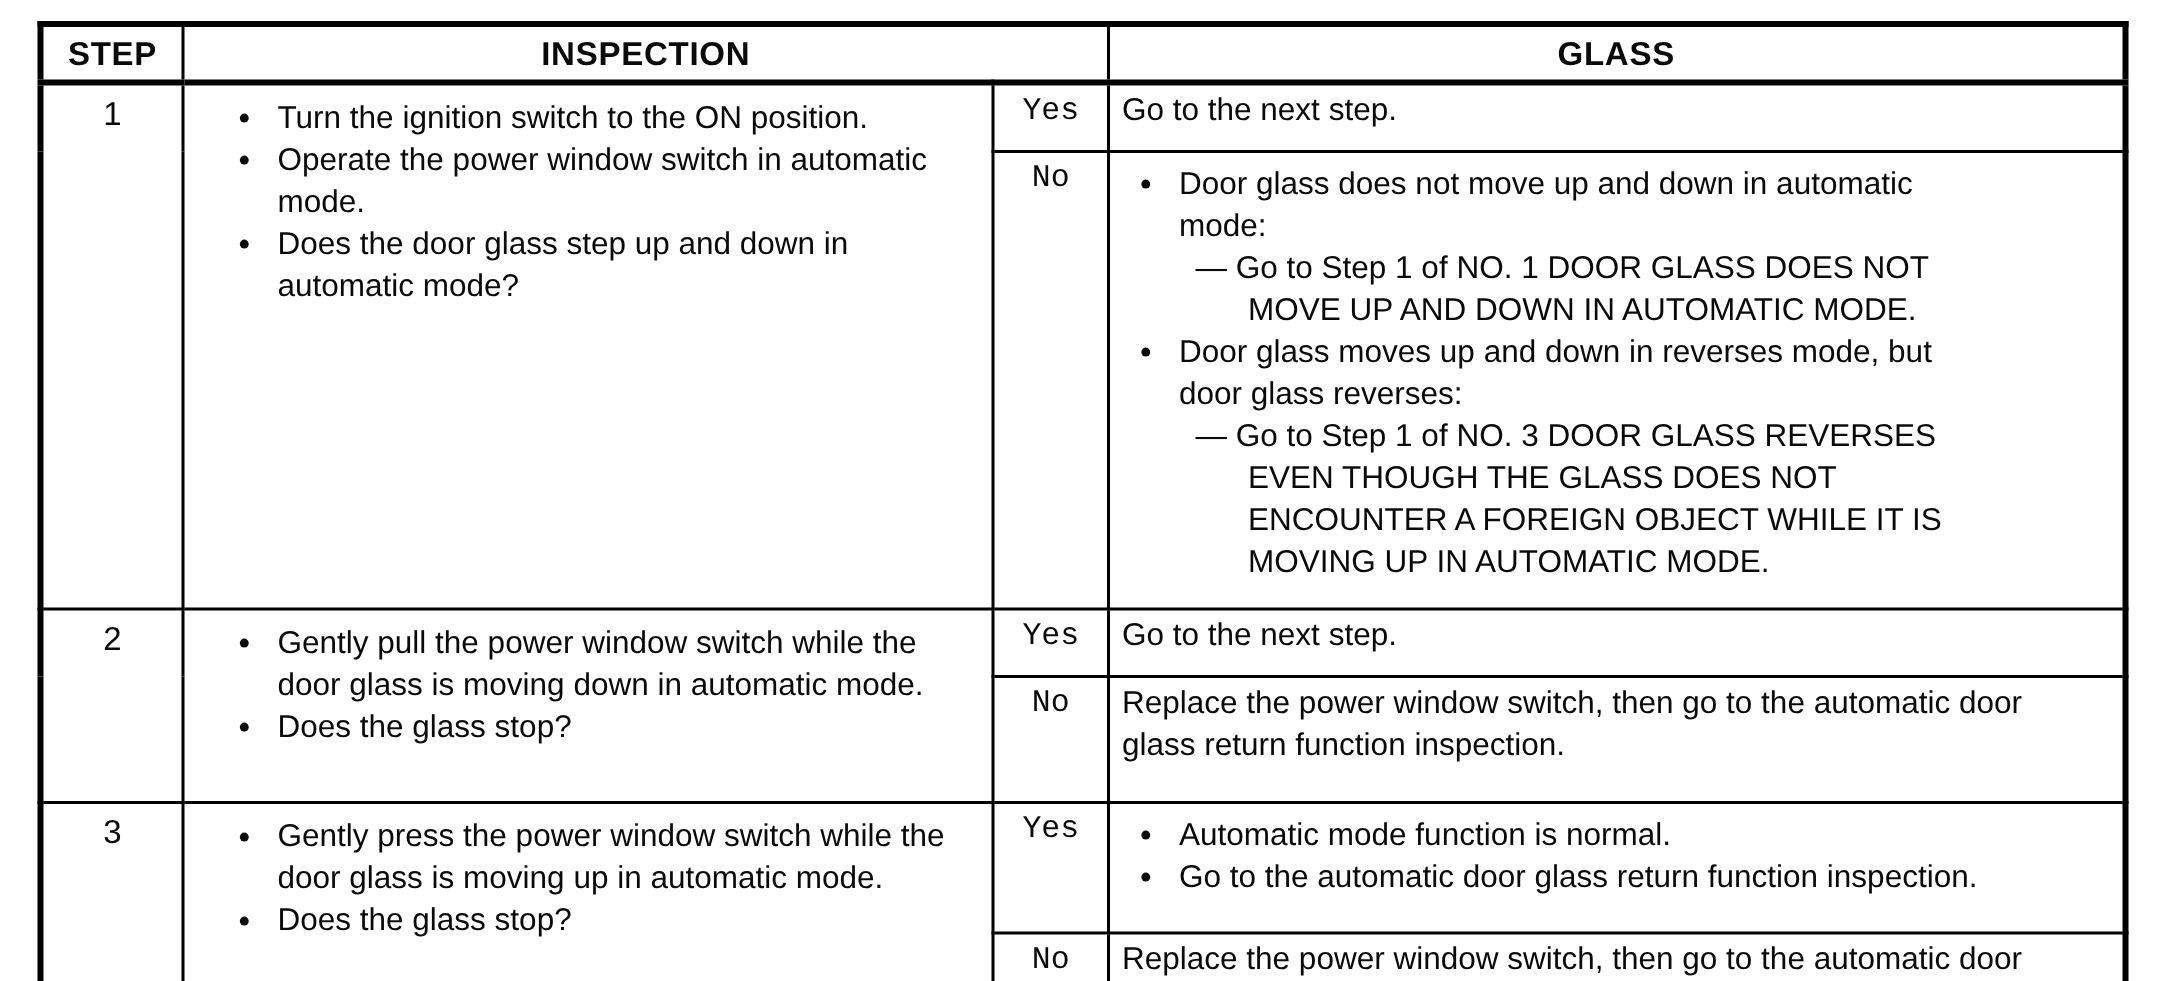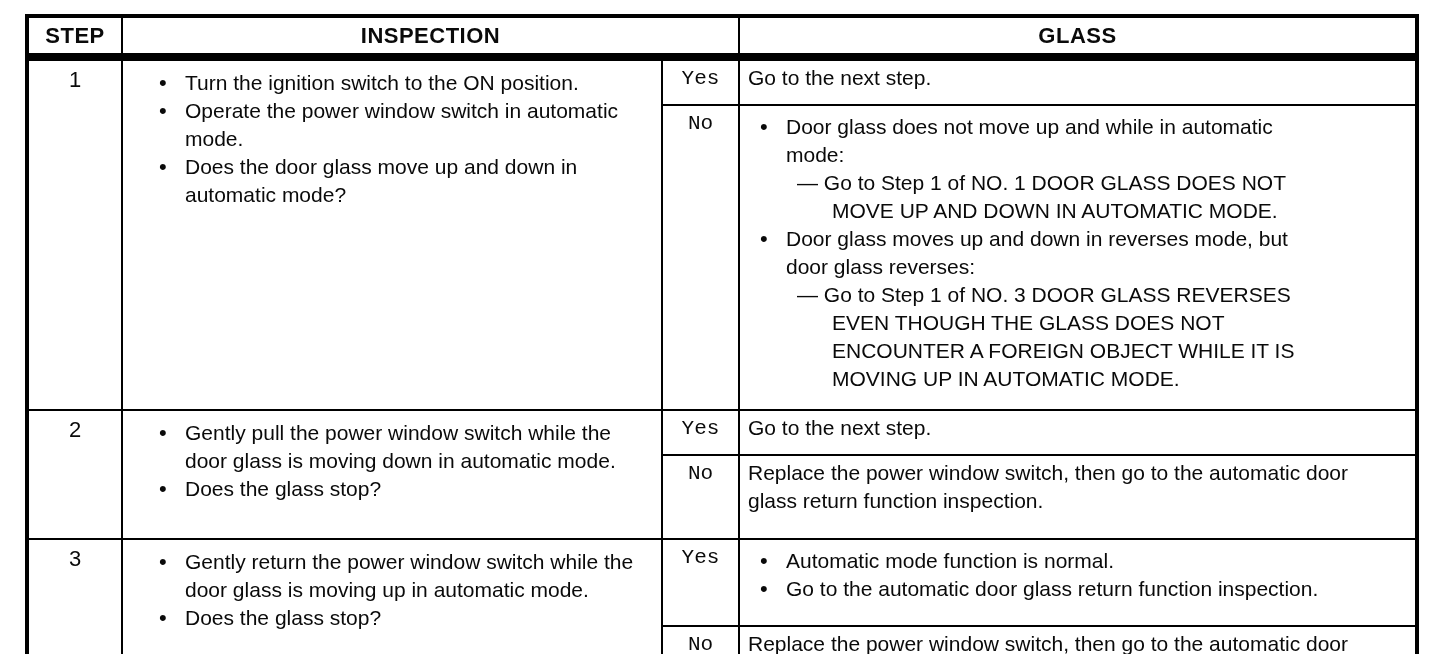--- a/index.html
+++ b/index.html
@@ -27,21 +27,21 @@
     vertical-align:top;
     padding:0;
     font-size:21px;
     line-height:28px;
   }
   th{
     font-size:22px;
     font-weight:bold;
     text-align:center;
     padding:4px 0 3px 0;
-    border-bottom:8px solid #000000;
+    border-bottom:4px solid #000000;
     letter-spacing:.5px;
   }
   td.step-cell{
     text-align:center;
     font-size:22px;
     padding-top:5px;
   }
   td.yn-cell{
     text-align:center;
     padding-top:4px;
@@ -88,34 +88,34 @@
       <th colspan="2">INSPECTION</th>
       <th>GLASS</th>
     </tr>
 
     <tr style="height:37px">
       <td class="step-cell" rowspan="2">1</td>
       <td class="insp-cell" rowspan="2">
         <ul class="bullets">
           <li>Turn the ignition switch to the ON position.</li>
           <li>Operate the power window switch in automatic mode.</li>
-          <li>Does the door glass move up and down in automatic mode?</li>
+          <li>Does the door glass step up and down in automatic mode?</li>
         </ul>
       </td>
       <td class="yn-cell">Yes</td>
       <td class="action-cell">
         <div class="action-para">Go to the next step.</div>
       </td>
     </tr>
     <tr style="height:279px">
       <td class="yn-cell">No</td>
       <td class="action-cell with-bullets">
         <ul class="bullets">
           <li>
-            <div>Door glass does not move up and while in automatic mode:</div>
+            <div>Door glass does not move up and down in automatic mode:</div>
             <div class="sub-ref">— Go to Step 1 of NO. 1 DOOR GLASS DOES NOT MOVE UP AND DOWN IN AUTOMATIC MODE.</div>
           </li>
           <li>
             <div>Door glass moves up and down in reverses mode, but door glass reverses:</div>
             <div class="sub-ref">— Go to Step 1 of NO. 3 DOOR GLASS REVERSES EVEN THOUGH THE GLASS DOES NOT ENCOUNTER A FOREIGN OBJECT WHILE IT IS MOVING UP IN AUTOMATIC MODE.</div>
           </li>
         </ul>
       </td>
     </tr>
 
@@ -136,21 +136,21 @@
       <td class="yn-cell">No</td>
       <td class="action-cell">
         <div class="action-para">Replace the power window switch, then go to the automatic door glass return function inspection.</div>
       </td>
     </tr>
 
     <tr style="height:87px">
       <td class="step-cell" rowspan="2">3</td>
       <td class="insp-cell" rowspan="2">
         <ul class="bullets">
-          <li>Gently return the power window switch while the door glass is moving up in automatic mode.</li>
+          <li>Gently press the power window switch while the door glass is moving up in automatic mode.</li>
           <li>Does the glass stop?</li>
         </ul>
       </td>
       <td class="yn-cell">Yes</td>
       <td class="action-cell with-bullets">
         <ul class="bullets">
           <li>Automatic mode function is normal.</li>
           <li>Go to the automatic door glass return function inspection.</li>
         </ul>
       </td>

